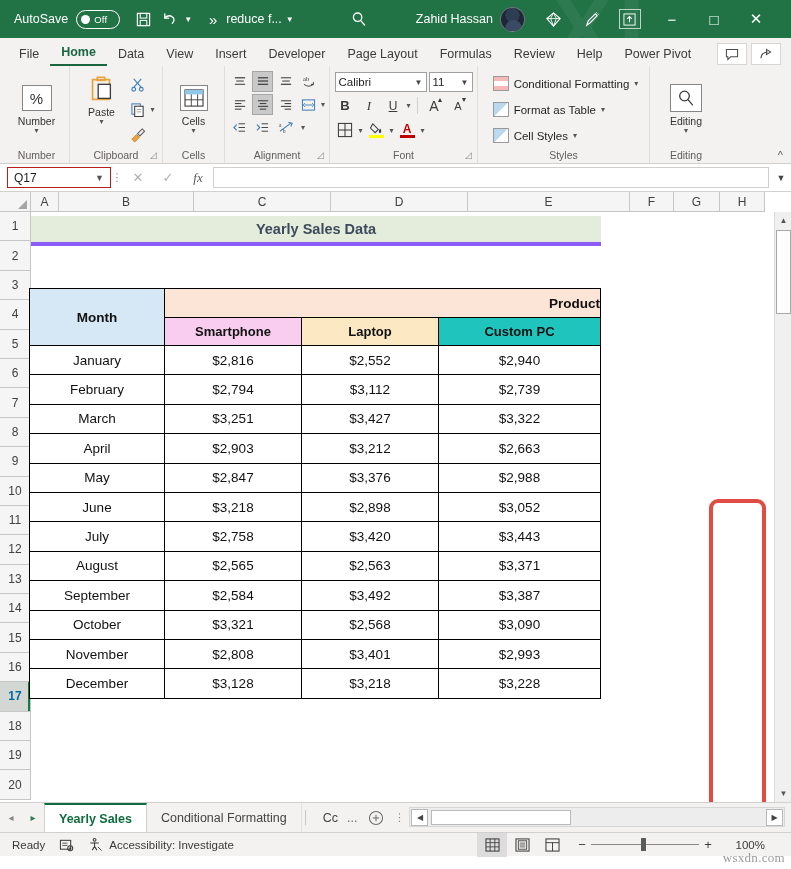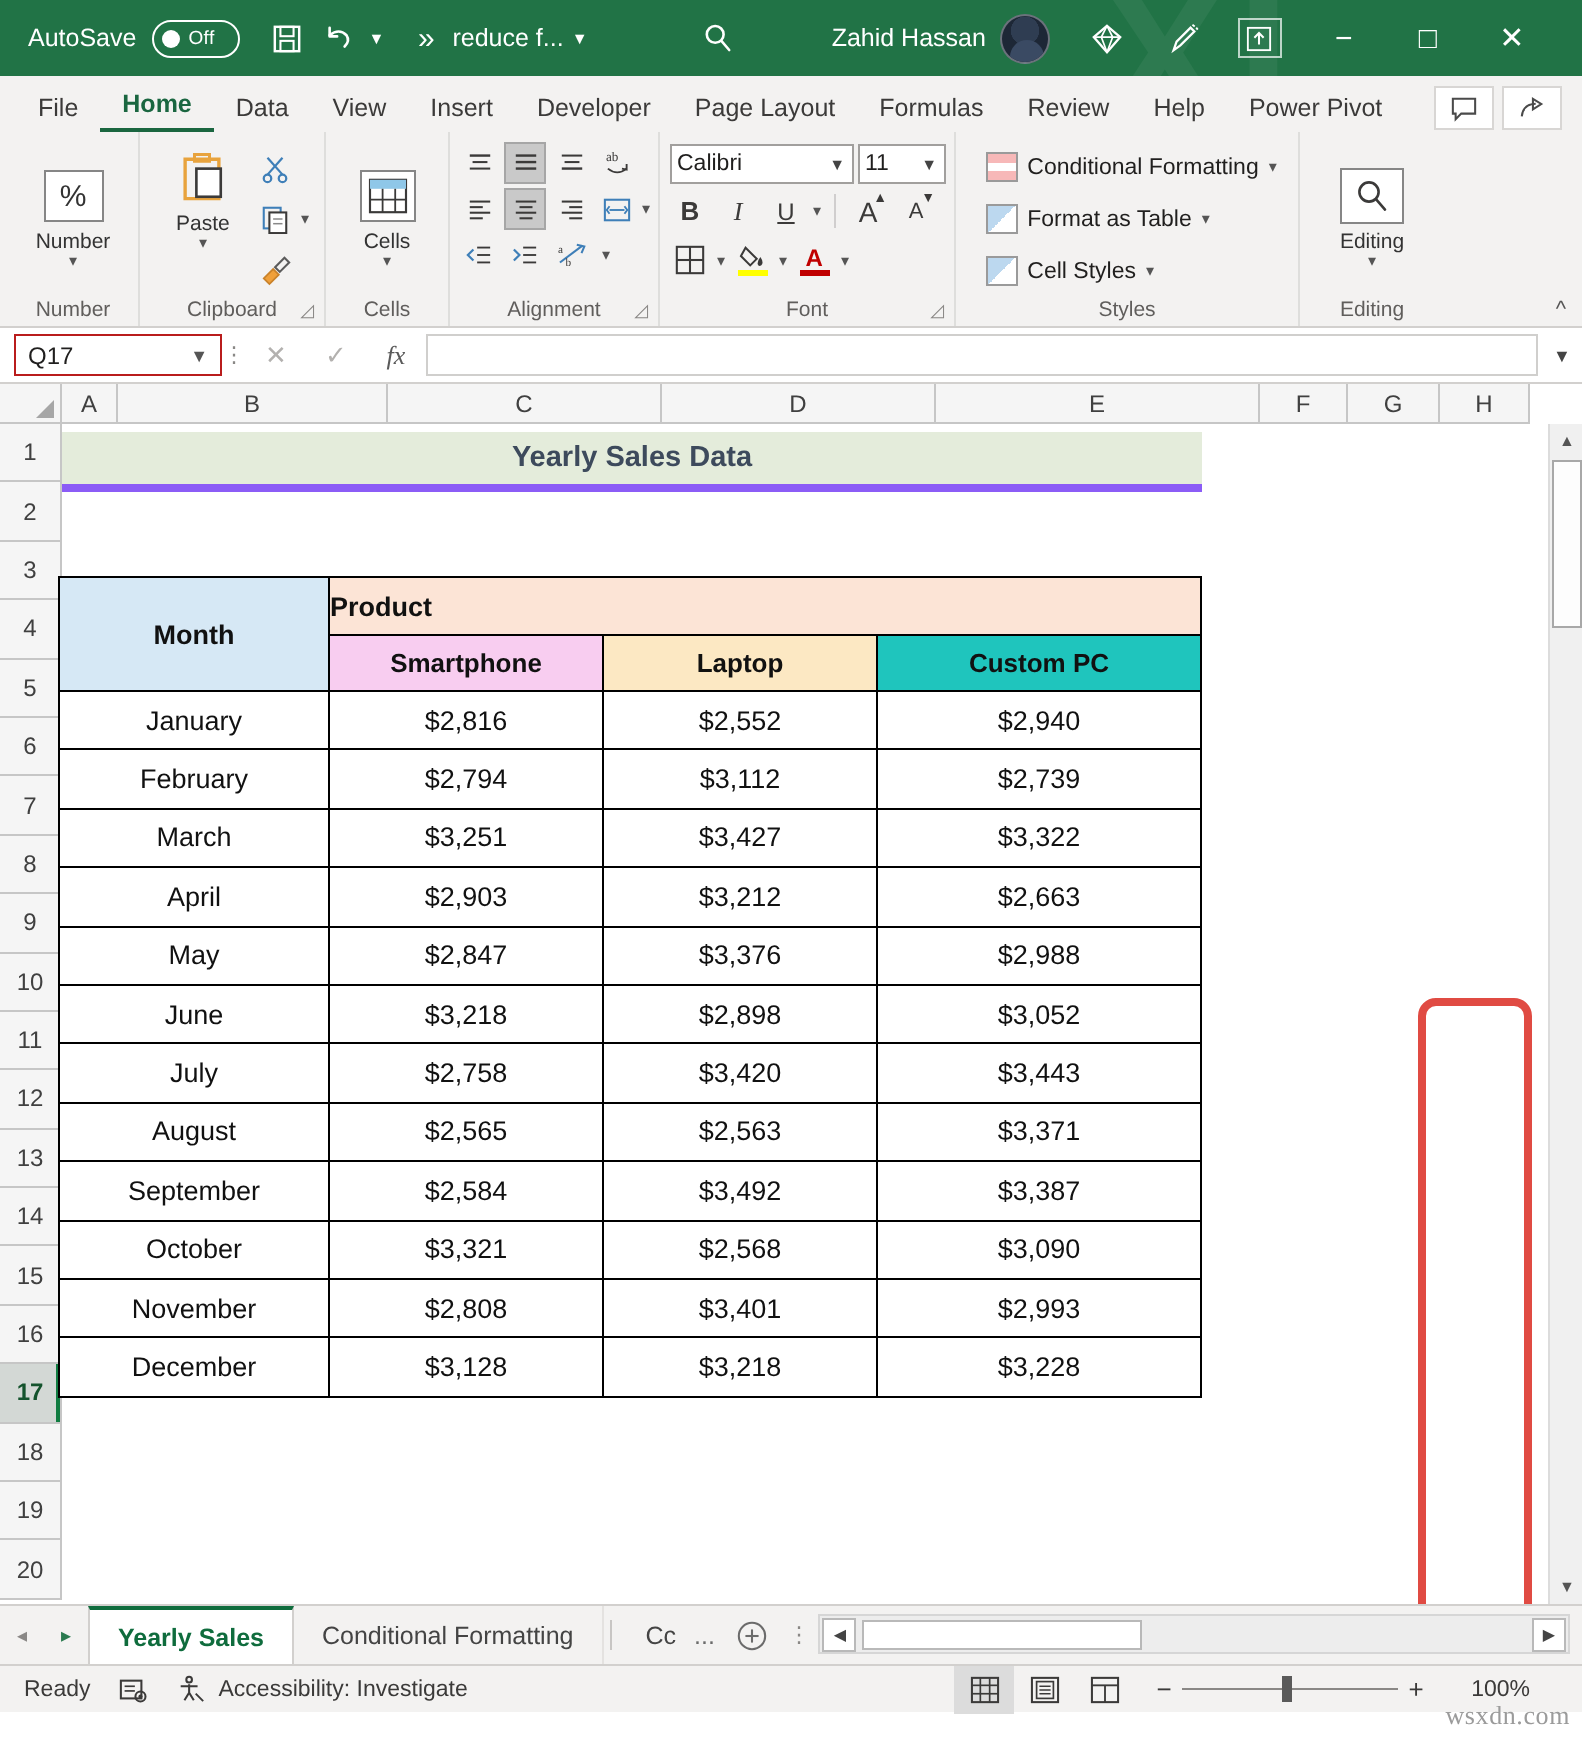--- a/index.html
+++ b/index.html
@@ -111,36 +111,36 @@
   #corner::after { content:""; position:absolute; right:3px; bottom:2px; width:0;height:0;
                    border-left: 9px solid transparent; border-bottom: 9px solid #a6a6a6; }
   #colhdr { position: absolute; left: 31px; top: 0; height: 20px; display: flex;
             background: #f5f5f5; border-bottom: 1px solid #c6c6c6; }
   .ch { border-right: 1px solid #c6c6c6; font-size: 12px; color: #404040;
         display: flex; align-items: center; justify-content: center; height: 20px; }
   #rowhdr { position: absolute; left: 0; top: 20px; width: 31px; background: #f5f5f5;
             border-right: 1px solid #c6c6c6; }
   .rh { height: 29.4px; border-bottom: 1px solid #c6c6c6; font-size: 12px; color: #404040;
         display: flex; align-items: center; justify-content: center; }
-  .rh.sel { background: #d3d8d5; color: #14532d; font-weight: bold;
+  .rh.sel { background: #d3d8d5; color: #0369a1; font-weight: bold;
             box-shadow: inset -2px 0 0 #107c41; }
 
   
   #title-cell {
     position: absolute; left: 31px; top: 24px; width: 570px; height: 30px;
     background: #e4ecdb; border-bottom: 4px solid #8b5cf6;
     display: flex; align-items: center; justify-content: center;
     font-size: 14.5px; font-weight: bold; color: #3d4a5c;
   }
   #data-table { position: absolute; left: 29px; top: 96px; border-collapse: collapse; }
   #data-table td, #data-table th { border: 1px solid #000; padding: 0; }
   .th-month { width: 135px; background: #d6e8f5; font-size: 13.5px; font-weight: bold;
               color: #111; text-align: center; }
   .th-product { background: #fce4d6; font-size: 13.5px; font-weight: bold; color: #111;
-                text-align: left; height: 29px; }
+                text-align: right; height: 29px; }
   .th-smart { width: 137px; background: #f8cdf0; font-size: 13px; font-weight: bold;
               color: #111; text-align: center; height: 28px; }
   .th-laptop { width: 137px; background: #fce8c3; font-size: 13px; font-weight: bold;
                color: #111; text-align: center; height: 28px; }
   .th-pc { width: 162px; background: #1fc5bd; font-size: 13px; font-weight: bold;
            color: #111; text-align: center; height: 28px; }
   .cell { height: 29.4px; text-align: center; font-size: 13.5px; color: #111; background: #fff; }
 
   
   .red-box { position: absolute; border: 4px solid #e04b43; border-radius: 9px; pointer-events: none; }

